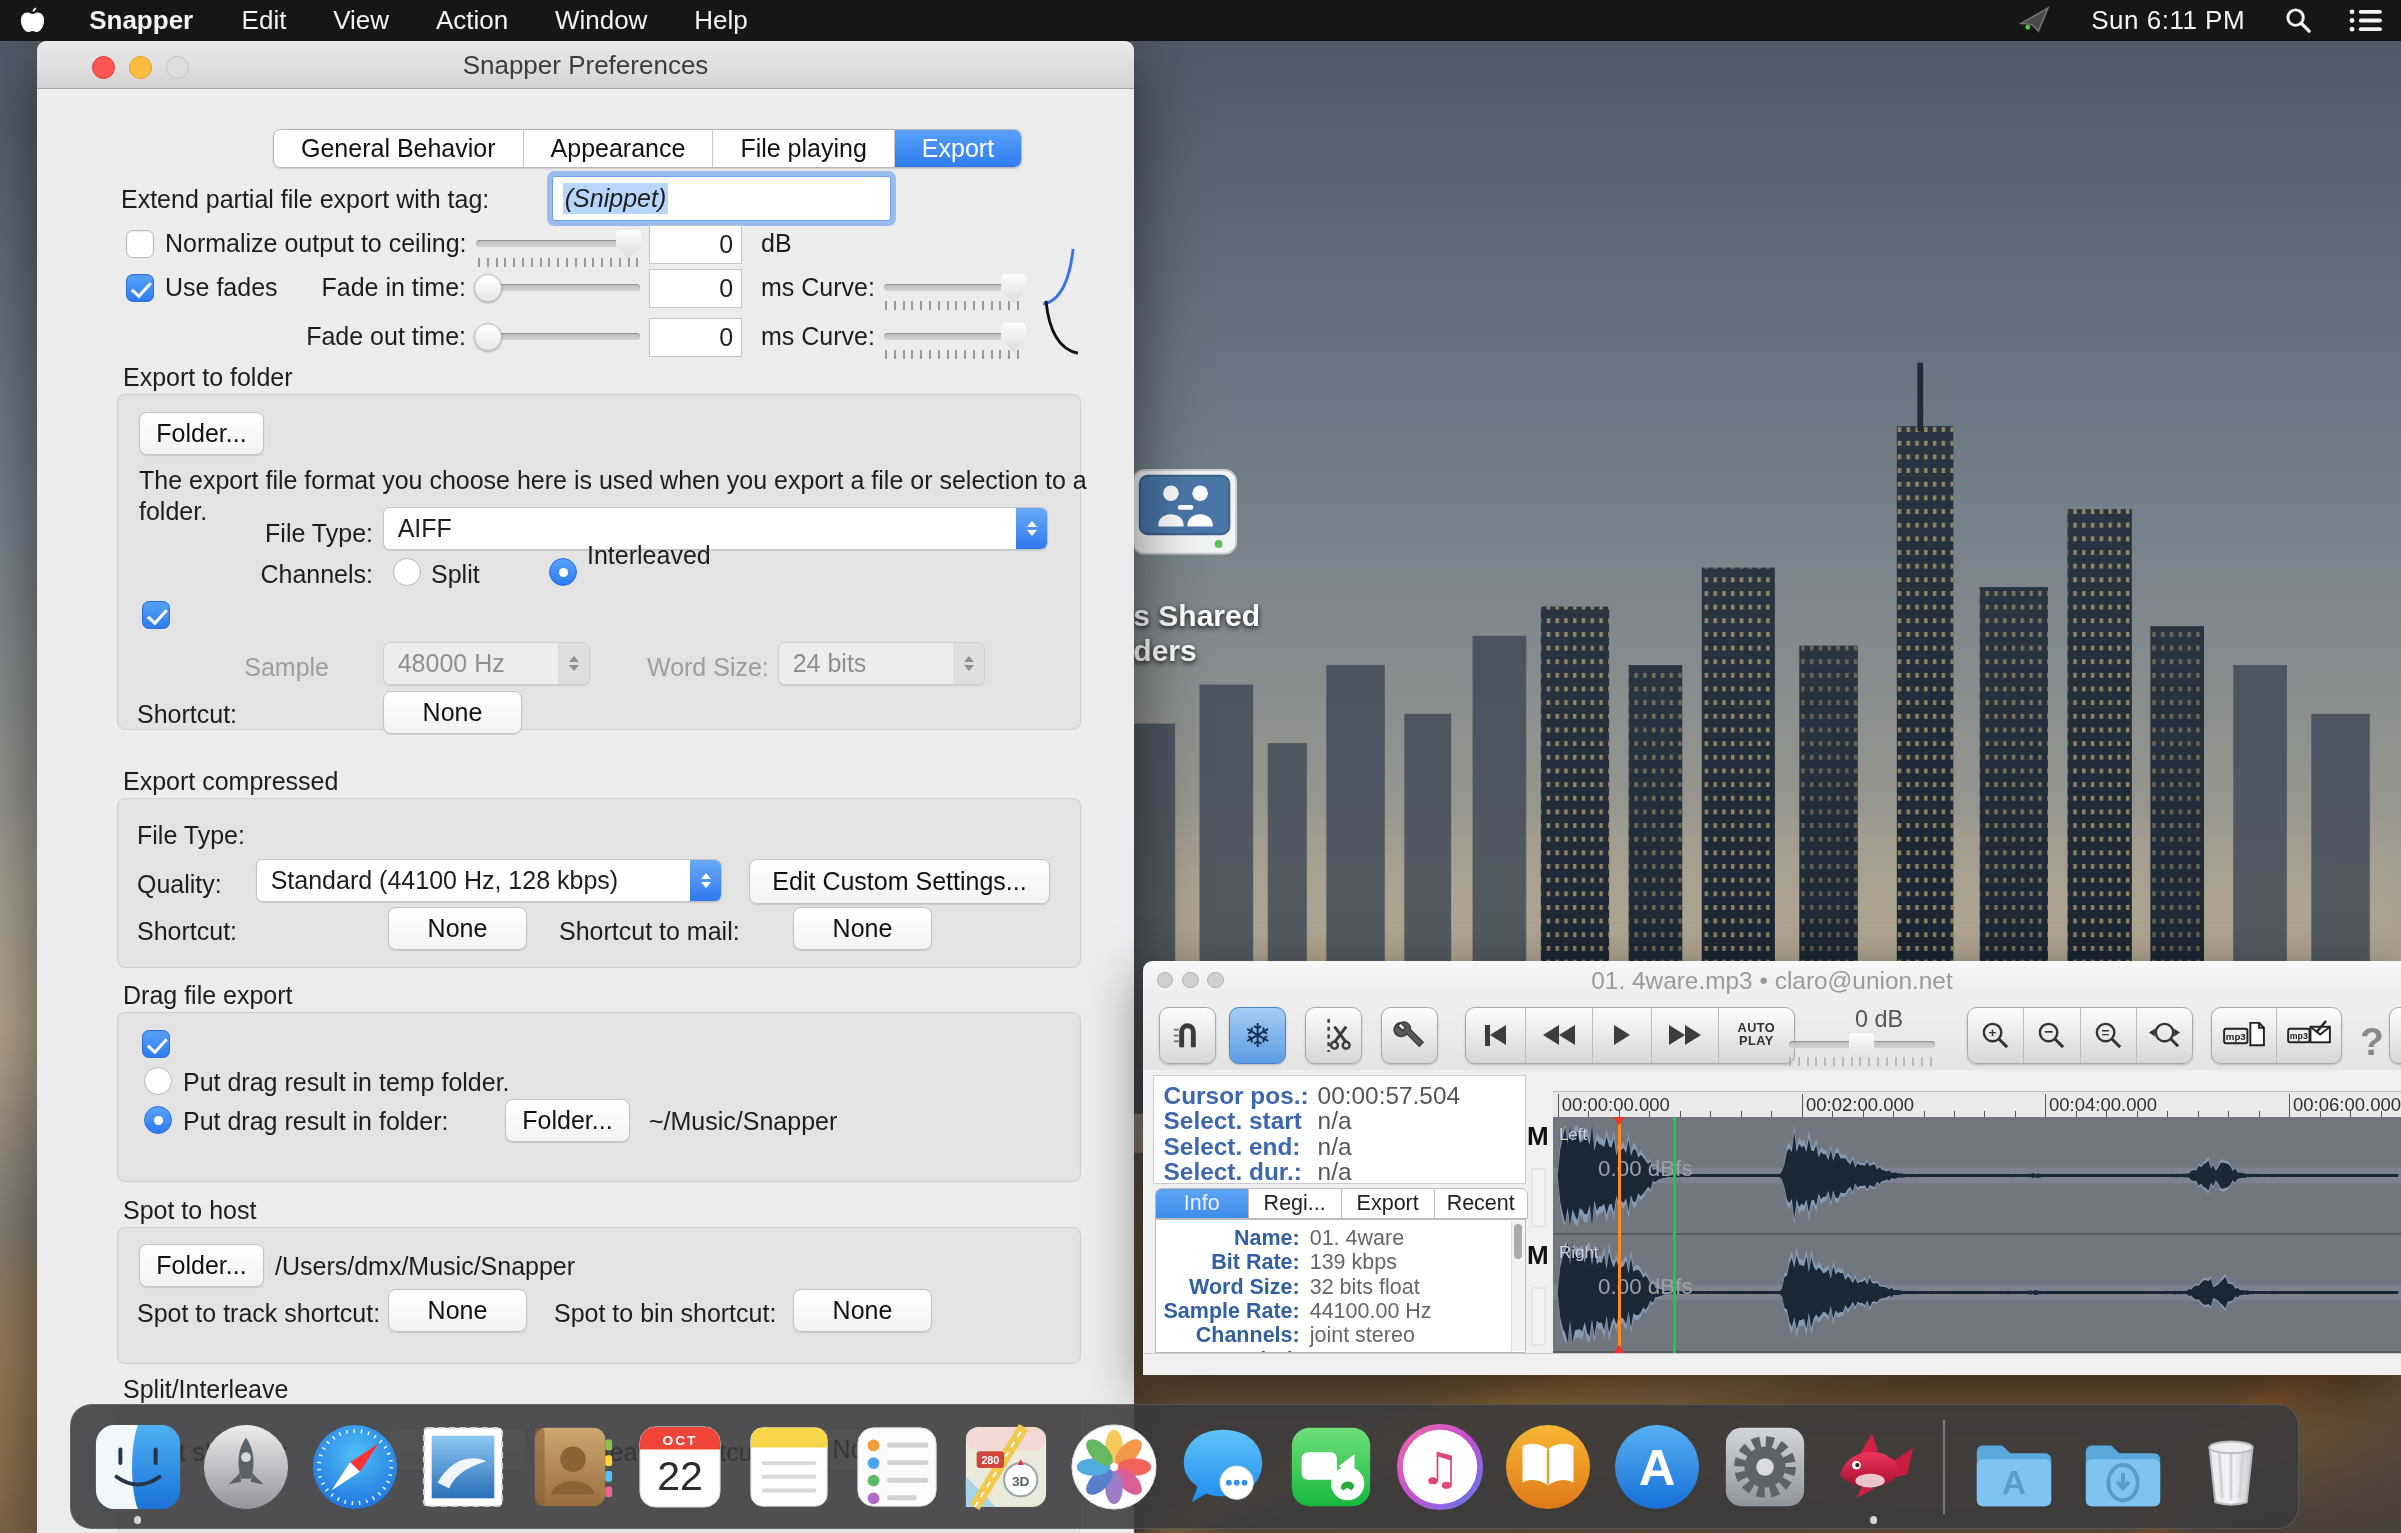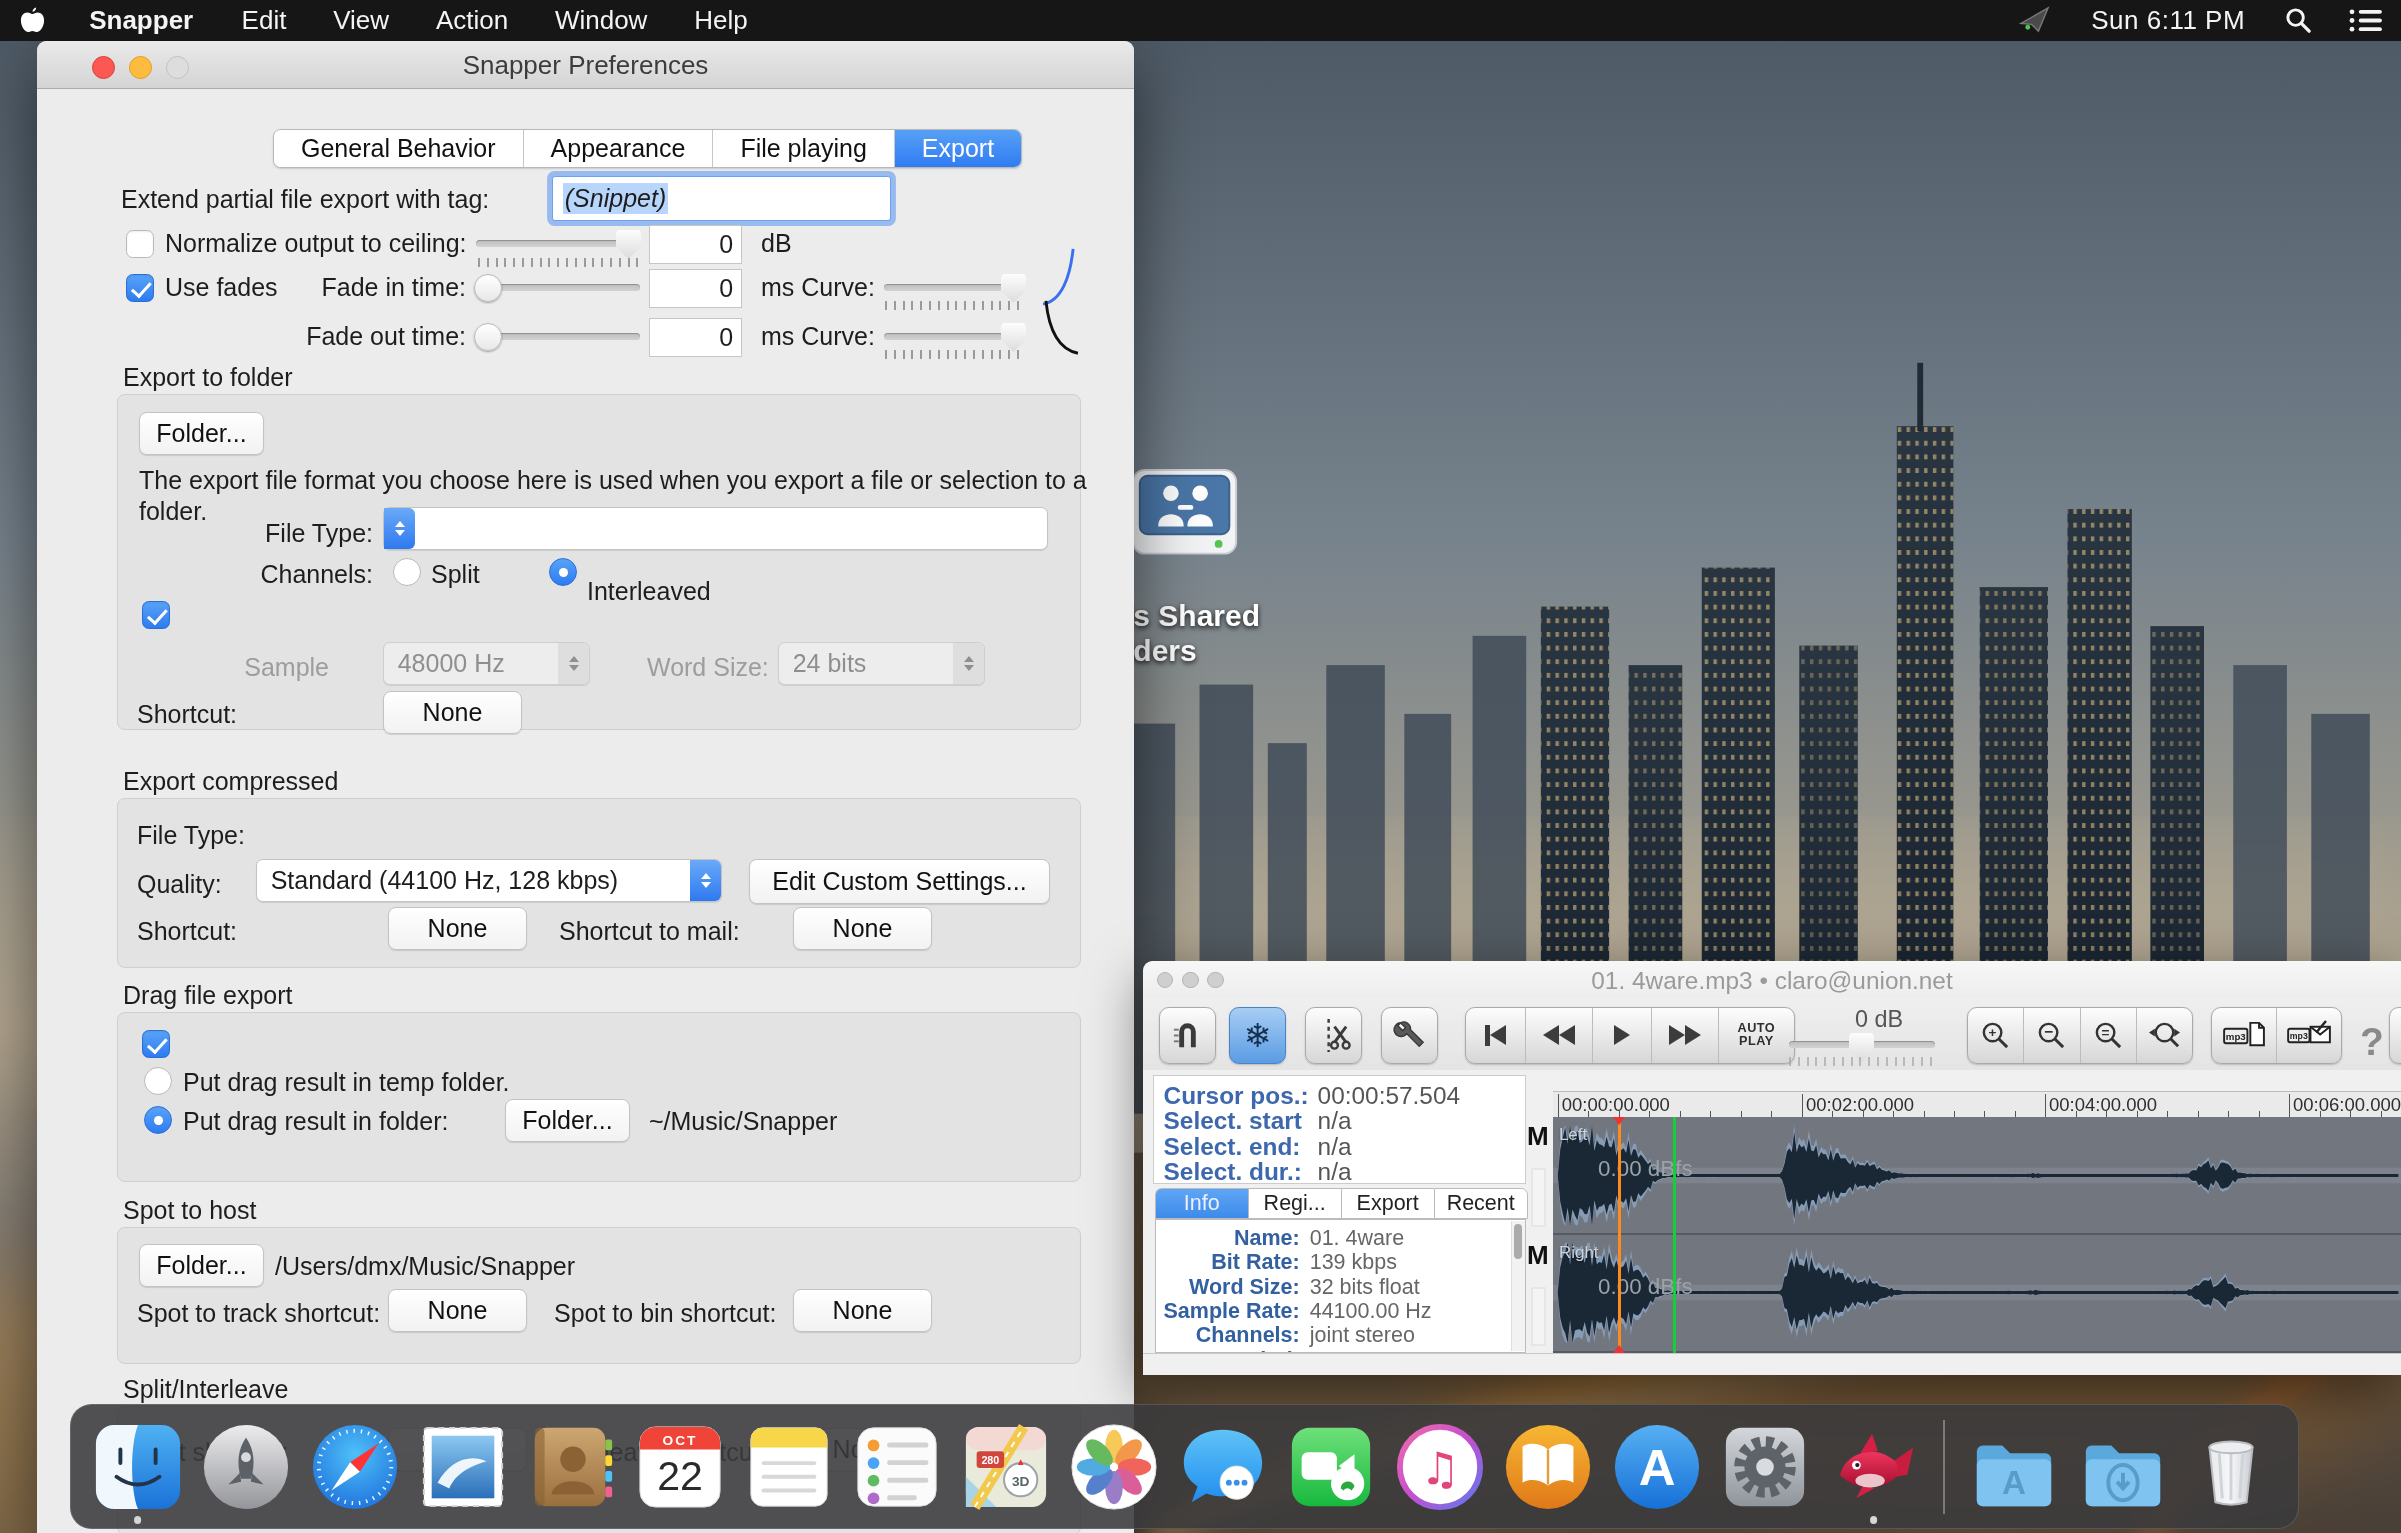--- a/index.html
+++ b/index.html
@@ -360,31 +360,32 @@
     </svg>
 
   <div class="hdr" style="left:86px;top:322px;">Export to folder</div>
   <div class="grp" style="left:80px;top:353px;width:962px;height:334px;"></div>
   <div class="btn" style="left:102px;top:371px;width:123px;">Folder...</div>
   <div class="lbl" style="left:102px;top:425px;">The export file format you choose here is used when you export a file or selection to a</div>
   <div class="lbl" style="left:102px;top:456px;">folder.</div>
 
   <div class="rlbl" style="left:146px;top:478px;width:190px;">File Type:</div>
   <div class="popup" style="left:346px;top:466px;width:665px;">
+    <span class="val">AIFF</span>
     <span class="step">
         <i class="up"></i>
         <i class="dn"></i>
       </span>
   </div>
 
   <div class="rlbl" style="left:146px;top:519px;width:190px;">Channels:</div>
   <div class="rad" style="left:356px;top:517px;"></div>
   <div class="lbl" style="left:394px;top:519px;">Split</div>
   <div class="rad on" style="left:512px;top:517px;"></div>
-  <div class="lbl" style="left:550px;top:536px;">Interleaved</div>
+  <div class="lbl" style="left:550px;top:500px;">Interleaved</div>
 
   <div class="cbx on" style="left:105px;top:560px;"></div>
 
   <div class="rlbl gray lbl" style="left:146px;top:612px;width:146px;text-align:right;">Sample</div>
   <div class="popup dis" style="left:346px;top:601px;width:207px;">
     <span class="val">48000 Hz</span>
     <span class="step">
         <i class="up"></i>
         <i class="dn"></i>
       </span>

